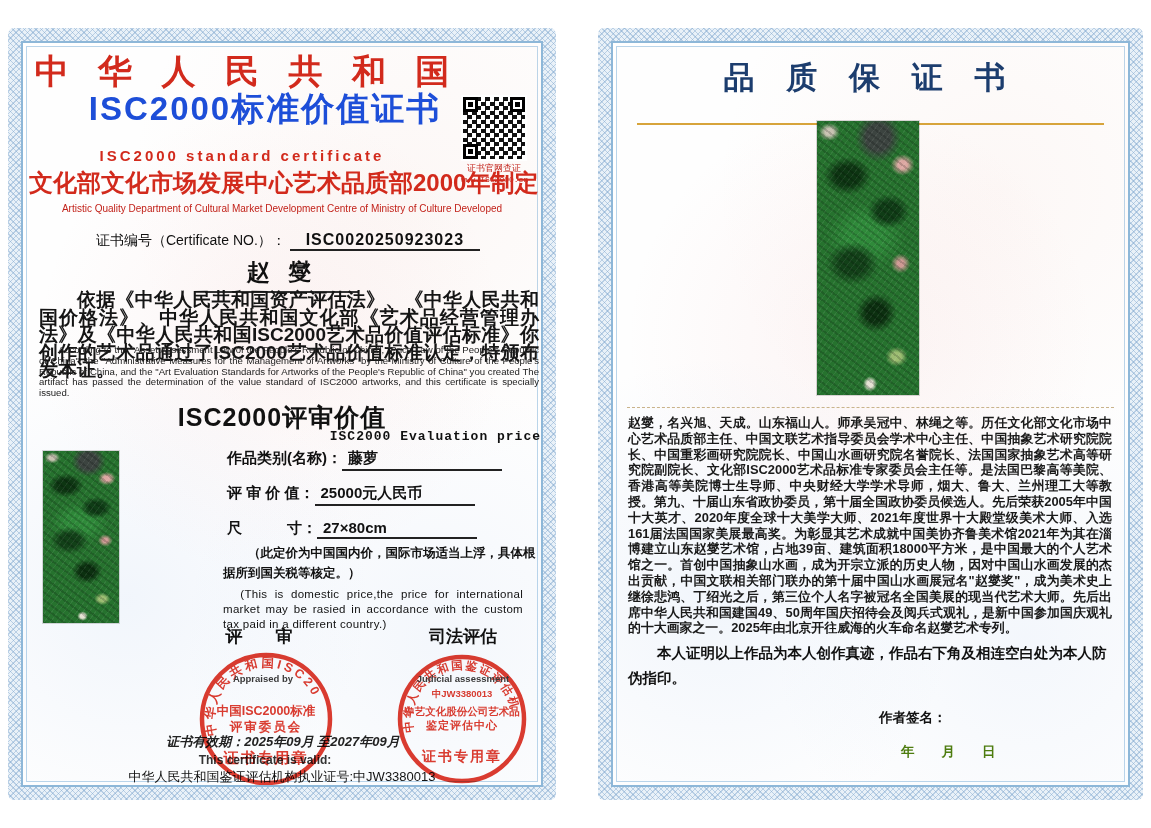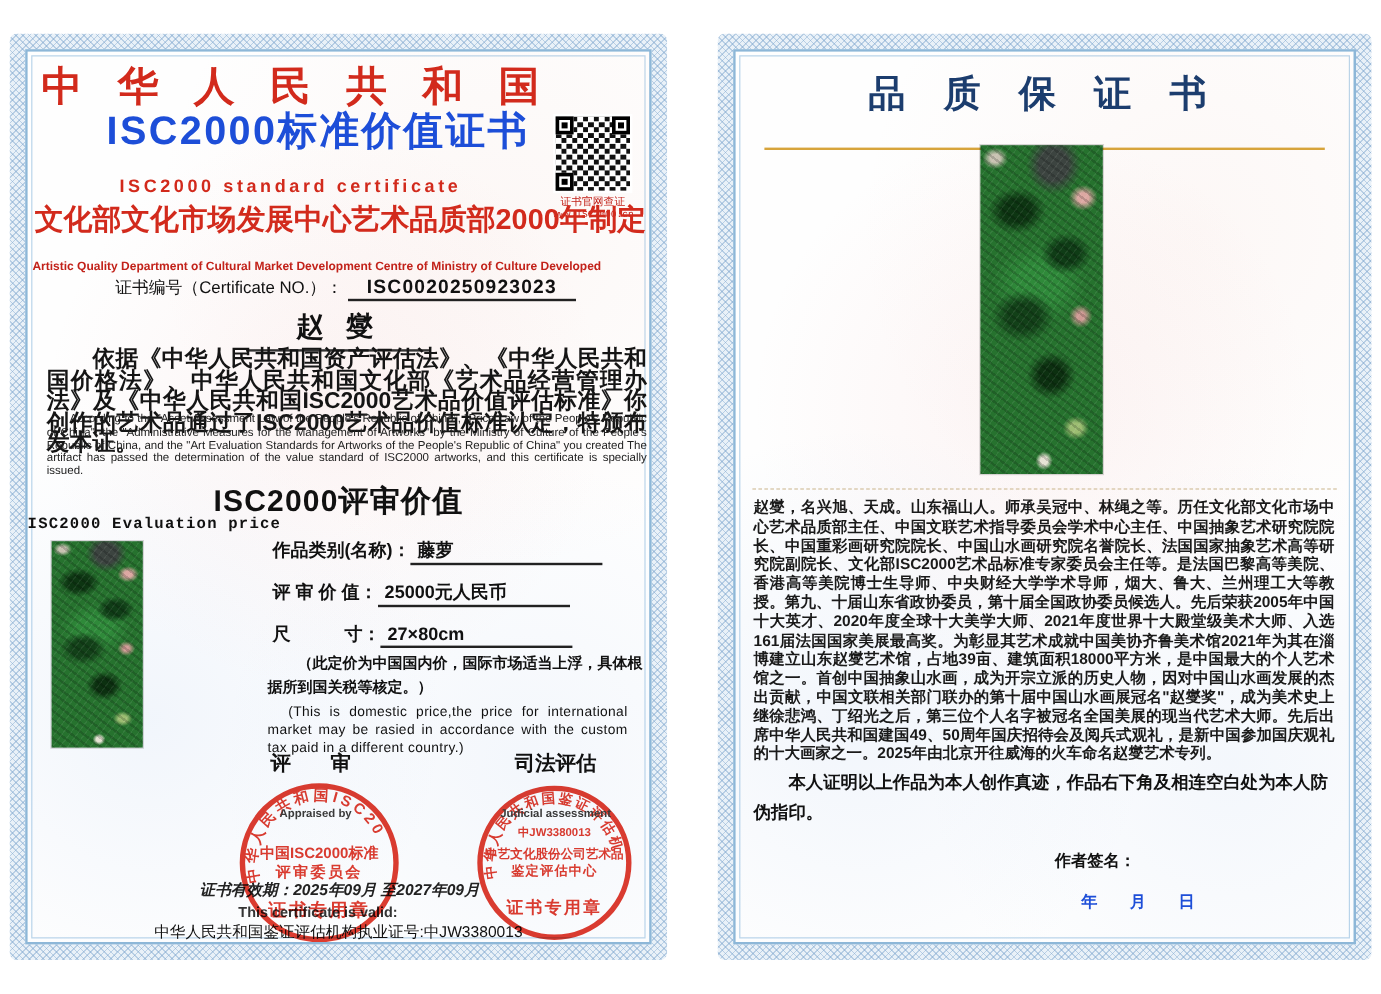--- a/index.html
+++ b/index.html
@@ -42,33 +42,33 @@
   .qr { position:relative; width:62px; height:62px; margin:0 auto; background:#fff;
         background-image: conic-gradient(#111 90deg, transparent 90deg 180deg, #111 180deg 270deg, transparent 270deg);
         background-size:9px 9px; outline:2px solid #fff; }
   .qr-finder { position:absolute; width:15px; height:15px; border:3px solid #000; background:#fff; }
   .qr-finder::after { content:""; position:absolute; inset:2px; background:#000; }
   .qr-tl { top:0; left:0; } .qr-tr { top:0; right:0; } .qr-bl { bottom:0; left:0; }
   .qr-cap1 { font-size:9px; font-weight:normal; color:#c2221a; margin-top:3px; white-space:nowrap; }
   .qr-cap2 { font-size:8px; color:#c2221a; white-space:nowrap; font-family:"Liberation Mono", monospace; }
 
   .l-issuer-cn { top:124px; left:6px; right:6px; text-align:center; font-size:24px; font-weight:900; color:#d22a1c; white-space:nowrap; }
-  .l-issuer-en { top:160px; left:4px; right:4px; font-size:10px; font-weight:bold; color:#c2221a; white-space:nowrap;margin-top:14px; }
+  .l-issuer-en { top:160px; left:4px; right:4px; text-align:center; font-size:10px; font-weight:normal; color:#c2221a; white-space:nowrap; }
 
   .l-certno { top:188px; left:0; right:0; text-align:center; font-size:14px; color:#111;padding-left:12px; }
   .l-certno .no { font-size:16px; font-weight:bold; border-bottom:2px solid #222; padding:0 16px 1px 16px; letter-spacing:1px; }
 
   .l-name { top:214px; left:0; right:0; text-align:center; }
   .l-name span { display:inline-block; font-size:23px; font-weight:bold; letter-spacing:6px; color:#111; border-bottom:2px solid #333; padding:0 42px 3px 42px; }
 
   .l-body-cn { top:248px; left:16px; width:500px; font-size:19px; font-weight:bold; color:#151515; line-height:17.5px; text-indent:2em; text-align:justify; }
   .l-body-en { top:302px; left:16px; width:500px; font-size:9.6px; color:#222; line-height:10.8px; text-indent:2em; text-align:justify; }
 
   .l-eval-title { top:358px; left:0; right:0; text-align:center; font-size:25px; font-weight:900; color:#111; letter-spacing:1px; }
-  .l-eval-sub   { top:386px; left:0; right:0; text-align:left; font-size:13px; font-weight:bold; color:#111; font-family:"Liberation Mono", monospace; letter-spacing:1px; }
+  .l-eval-sub   { top:386px; left:0; right:0; text-align:right; font-size:13px; font-weight:bold; color:#111; font-family:"Liberation Mono", monospace; letter-spacing:1px; }
 
   .l-fields { top:406px; left:204px; width:290px; }
   .l-field-row { margin-bottom:13px; font-size:15px; font-weight:bold; color:#111; white-space:nowrap; }
   .l-field-row .val { display:inline-block; min-width:160px; border-bottom:2px solid #222; padding:0 4px 1px 6px; }
 
   .l-note-cn { top:500px; left:200px; width:318px; font-size:12.5px; font-weight:bold; color:#111; line-height:20px; text-indent:2em; }
   .l-note-en { top:544px; left:200px; width:300px; font-size:11.5px; color:#111; line-height:15px; text-indent:1.5em; text-align:justify; letter-spacing:.3px; }
 
   .l-appr-cn { top:582px; left:150px; width:180px; text-align:center; font-size:17px; font-weight:bold; color:#111; letter-spacing:8px; }
   .l-jud-cn  { top:582px; left:350px; width:180px; text-align:center; font-size:17px; font-weight:bold; color:#111; }
@@ -106,21 +106,21 @@
   .r-artwork { top:78px;  left:204px; width:102px; height:274px; }
 
   
   .r-title-cn { top:14px; left:0; right:0; text-align:center; font-size:31px; font-weight:900; letter-spacing:12px; color:#1c3d6e; font-family:"Liberation Serif", serif; white-space:nowrap; }
   .r-title-en { top:52px; left:0; right:0; text-align:center; font-size:20px; font-weight:bold; letter-spacing:3px; color:#1c3d6e; font-family:"Liberation Serif", serif; }
   .r-goldline { top:80px; left:24px; right:24px; height:2px; background:#d7a43b; }
   .r-dotline  { top:364px; left:14px; right:14px; border-top:1px dashed #c9b38a; }
   .r-bio { top:372px; left:15px; width:484px; font-size:12.9px; font-weight:600; color:#1a1a1a; line-height:15.8px; text-align:justify; }
   .r-decl { top:598px; left:15px; width:480px; font-size:14.5px; font-weight:bold; color:#111; line-height:25px; text-indent:2em; }
   .r-sign { top:666px; left:266px; font-size:13.5px; font-weight:bold; color:#111; }
-  .r-date { top:700px; left:288px; font-size:13.5px; font-weight:bold; color:#1d4ed8; }
+  .r-date { top:700px; left:288px; font-size:13.5px; font-weight:bold; color:#4d7c0f; }
 </style>
 </head>
 <body>
 
 <div class="page page-left">
   <div class="page-inner">
 
     <div class="abs l-title-cn1">中 华 人 民 共 和 国</div>
     <div class="abs l-title-cn2">ISC2000标准价值证书</div>
     <div class="abs l-title-en2">ISC2000 standard certificate</div>

